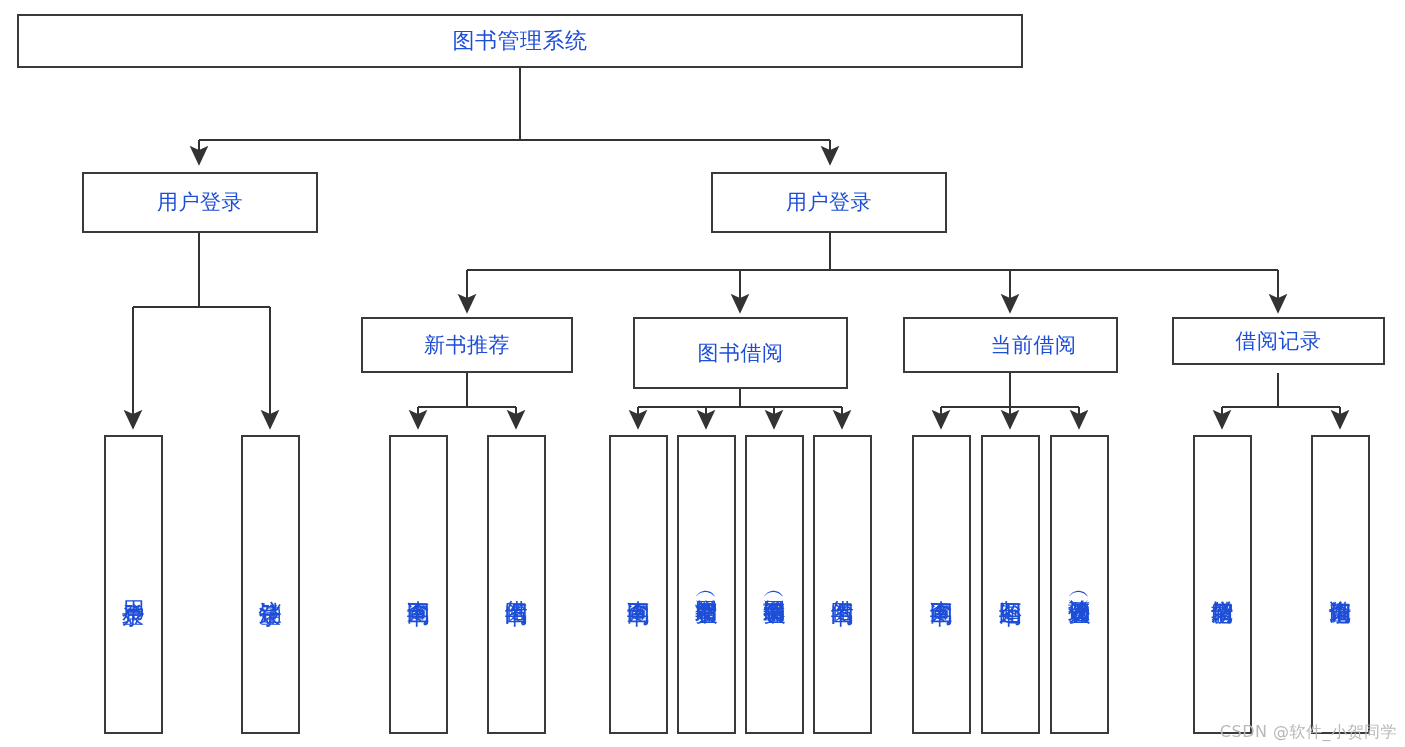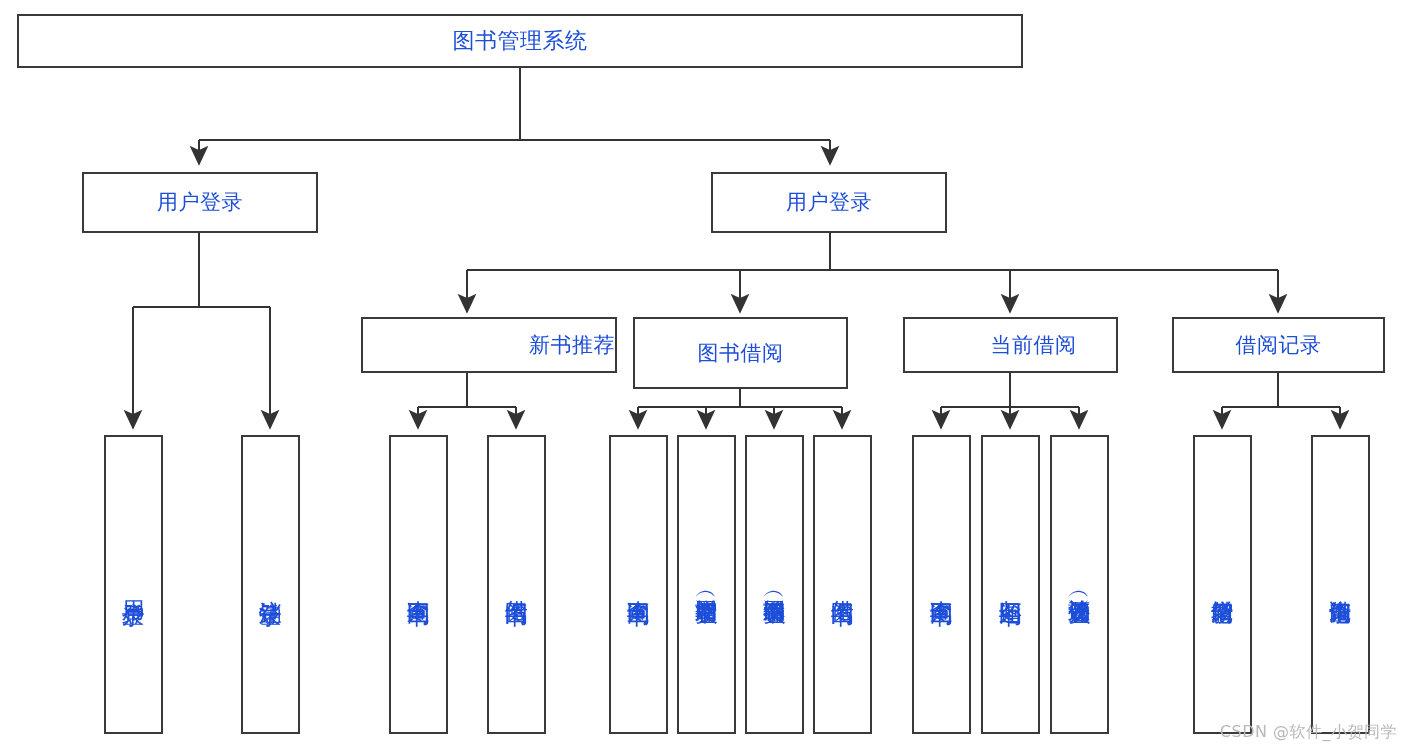--- a/index.html
+++ b/index.html
@@ -140,30 +140,30 @@
     <span class="node-label">图书管理系统</span>
   </div>
 
   <div class="node horiz" style="left:82px; top:172px; width:236px; height:61px;">
     <span class="node-label">用户登录</span>
   </div>
   <div class="node horiz" style="left:711px; top:172px; width:236px; height:61px;">
     <span class="node-label">用户登录</span>
   </div>
 
-  <div class="node horiz" style="left:361px; top:317px; width:256px; height:56px;justify-content:flex-end;">
+  <div class="node horiz" style="left:361px; top:317px; width:212px; height:56px;">
     <span class="node-label">新书推荐</span>
   </div>
   <div class="node horiz" style="left:633px; top:317px; width:215px; height:72px;">
     <span class="node-label">图书借阅</span>
   </div>
   <div class="node horiz" style="left:903px; top:317px; width:215px; height:56px;padding-left:46px;">
     <span class="node-label">当前借阅</span>
   </div>
-  <div class="node horiz" style="left:1172px; top:317px; width:213px; height:56px;">
+  <div class="node horiz" style="left:1172px; top:317px; width:213px; height:48px;">
     <span class="node-label">借阅记录</span>
   </div>
 
   <div class="node vert" style="left:104px; top:435px; width:59px; height:299px;">
     <span class="node-label">用户登录</span>
   </div>
   <div class="node vert" style="left:241px; top:435px; width:59px; height:299px;">
     <span class="node-label">注销登录</span>
   </div>
 

